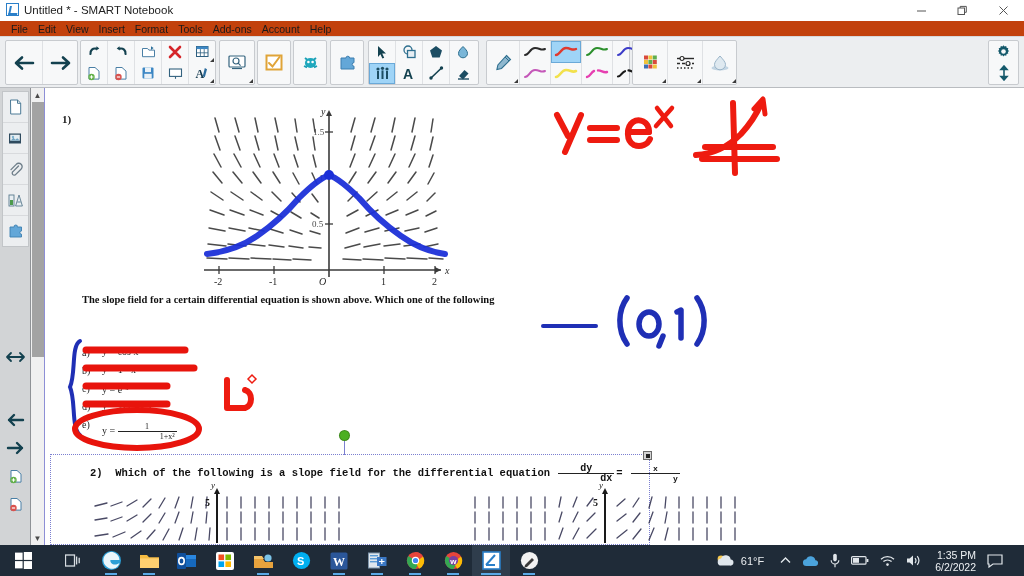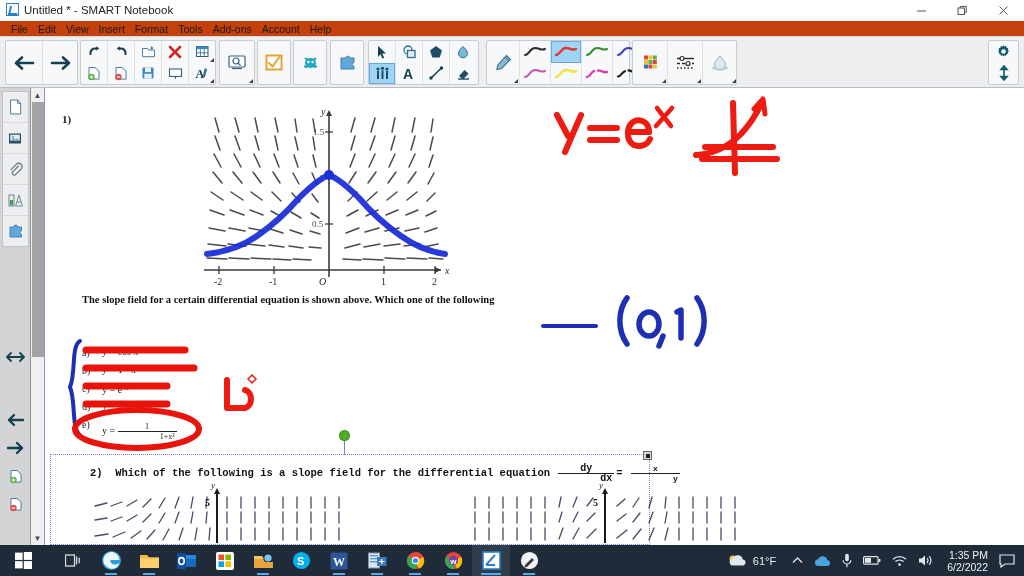--- a/index.html
+++ b/index.html
@@ -88,21 +88,21 @@
   
   .taskbar{position:absolute;left:0;top:545px;width:1024px;height:31px;background:#1f2b38;display:flex;align-items:center;}
   .tb-start{width:46px;height:31px;display:flex;align-items:center;justify-content:center;}
   .tb-search{width:256px;height:23px;background:#e8eaec;border-radius:1px;display:flex;align-items:center;padding-left:9px;box-sizing:border-box;gap:8px;}
   .tb-search span{font-size:11px;color:#3b3b3b;}
   .tb-icons{display:flex;align-items:center;gap:0px;margin-left:8px;}
   .tb-ico{width:38px;height:31px;display:flex;align-items:center;justify-content:center;position:relative;}
   .tb-ico.active{background:#2f3d4c;}
   .tb-ico.active:after{content:"";position:absolute;left:9px;bottom:1px;width:20px;height:2px;background:#5aa9e6;}
   .tb-ico.open:after{content:"";position:absolute;left:13px;bottom:1px;width:12px;height:2px;background:#5aa9e6;}
-  .tb-right{margin-left:auto;display:flex;align-items:center;height:31px;padding-right:4px;}
+  .tb-right{margin-left:auto;display:flex;align-items:center;height:31px;padding-right:16px;}
   .tb-wx{display:flex;align-items:center;gap:6px;padding:0 8px;}
   .tb-wx span{font-size:11px;color:#e9ecef;}
   .tray{display:flex;align-items:center;gap:11px;padding:0 8px;}
   .clock{display:flex;flex-direction:column;align-items:flex-end;justify-content:center;padding:0 6px;line-height:12px;}
   .clock span{font-size:10.5px;color:#eef1f4;}
   .tb-notify{width:26px;height:31px;display:flex;align-items:center;justify-content:center;}
 </style>
 </head>
 <body>
 

